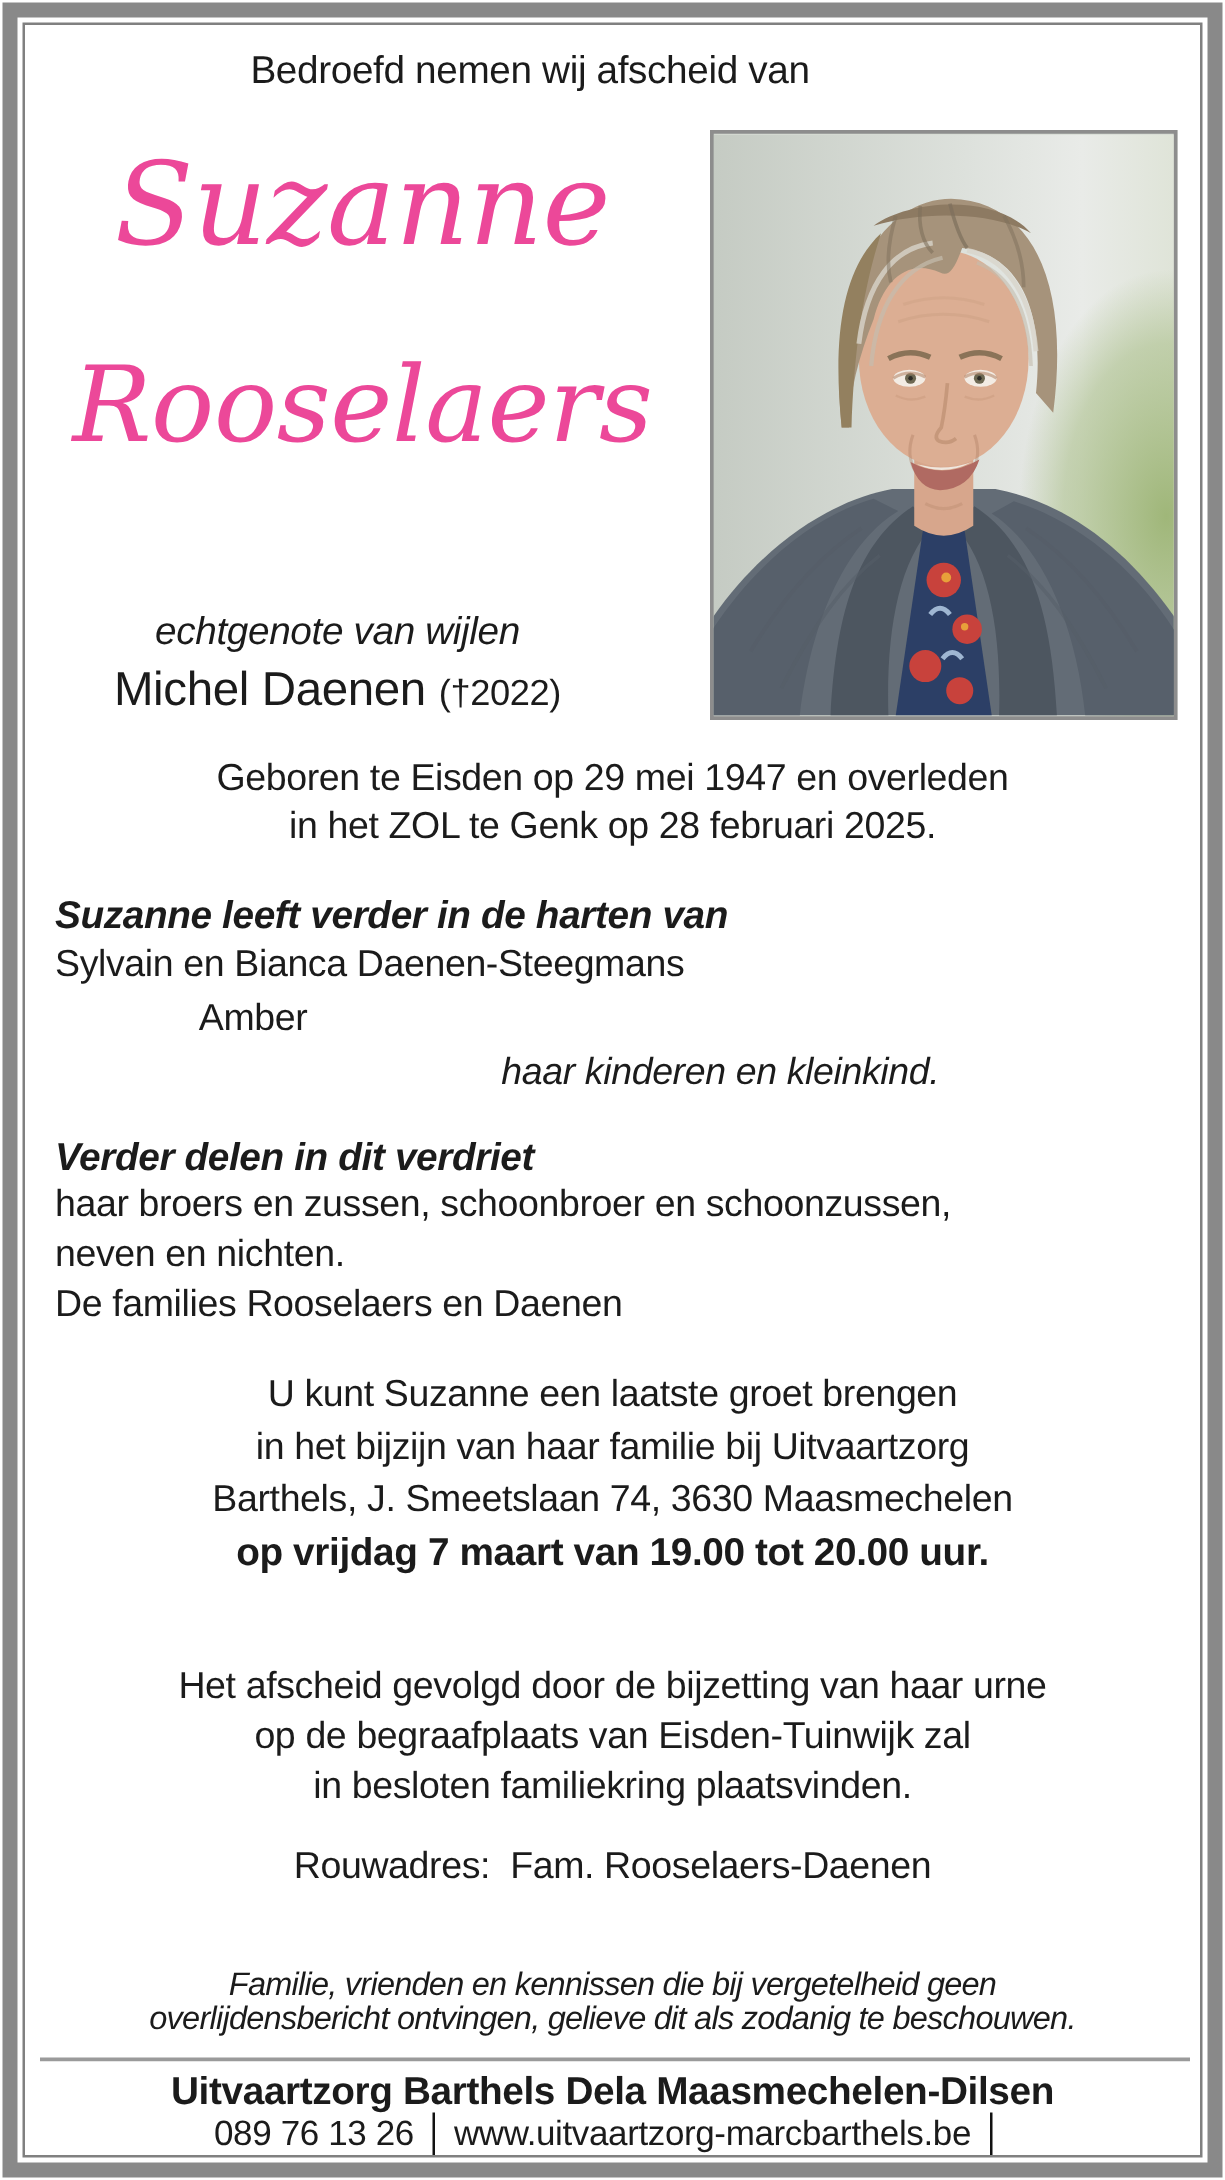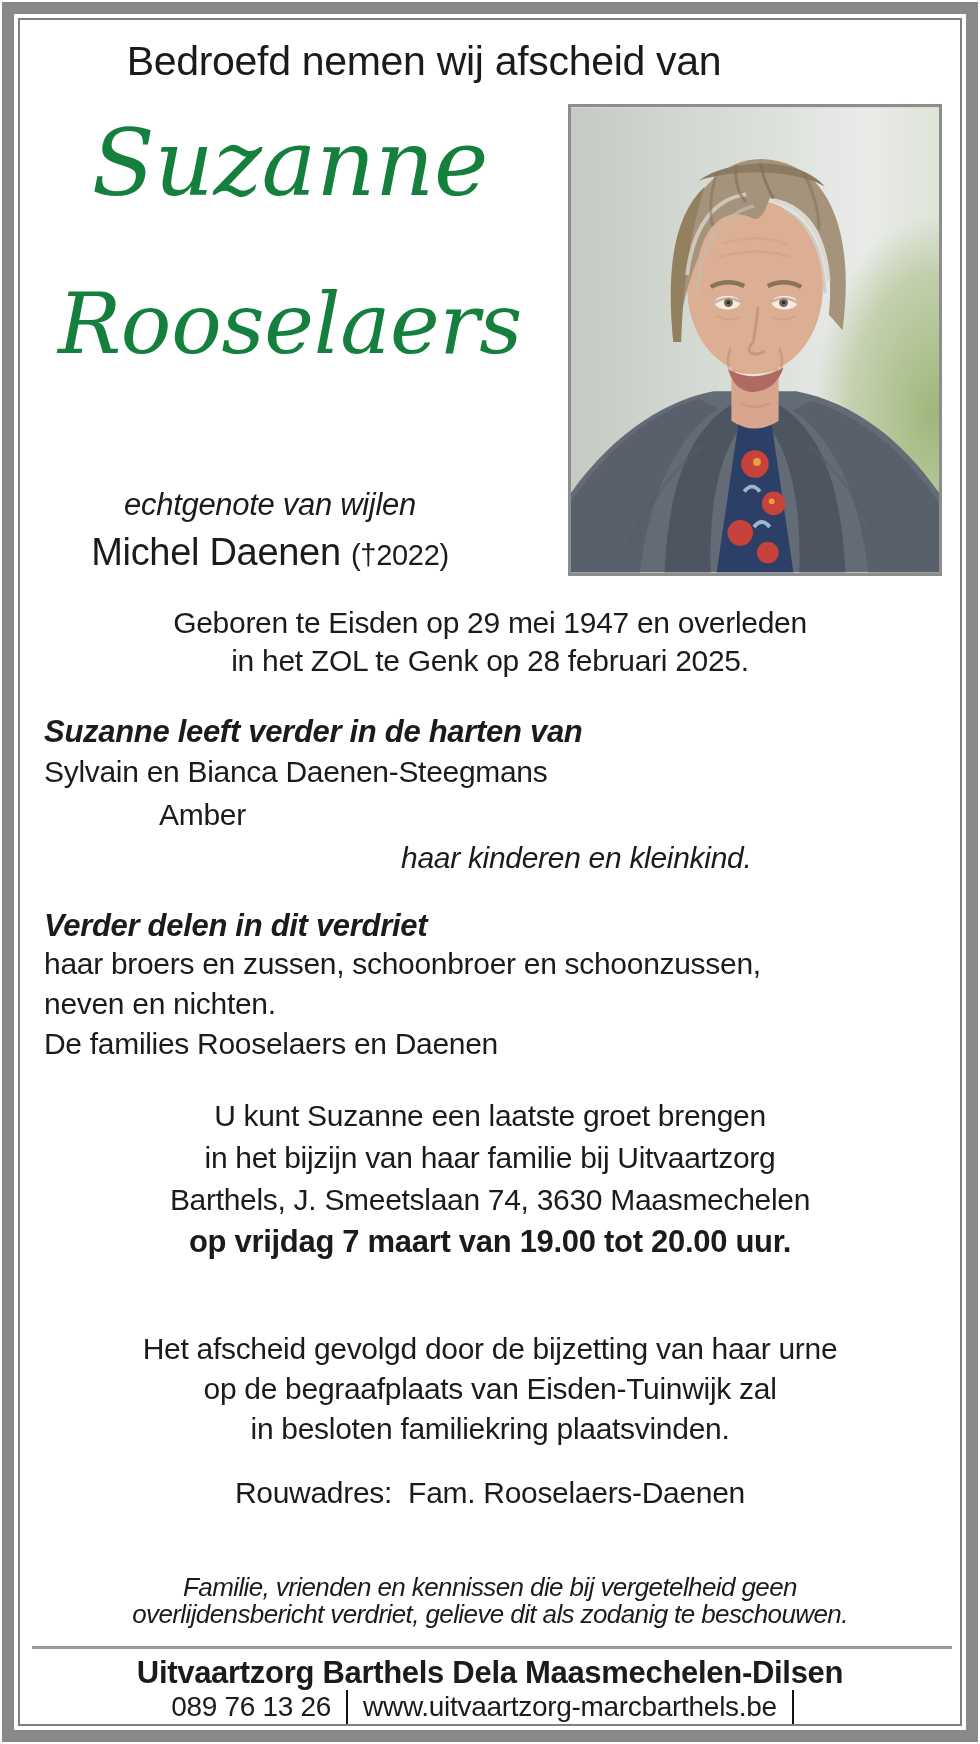--- a/index.html
+++ b/index.html
@@ -9,25 +9,25 @@
     letter-spacing:-0.3px; overflow:hidden;
   }
   
   .frame-band  { position:absolute; top:2px; left:2px; right:2px; bottom:2px;
                  border:12px solid #898989; pointer-events:none; }
   .frame-line  { position:absolute; top:18px; left:18px; right:18px; bottom:18px;
                  border:2px solid #808080; pointer-events:none; }
 
   
   .intro { position:absolute; top:38px; left:0; width:848px; text-align:center;
-           font-size:41px; }
+           font-size:31px; }
 
   
   .name-block { position:absolute; top:96px; left:20px; width:540px; text-align:center;
-                font-family:"DejaVu Serif", cursive; font-style:italic; color:#15803d; }
+                font-family:"DejaVu Serif", cursive; font-style:italic; color:#ec4899; }
   .name-first { font-size:92px; line-height:1; margin-top:22px; }
   .name-last  { font-size:84px; line-height:1; margin-top:72px; }
 
   
   .spouse { position:absolute; top:486px; left:0; width:540px; text-align:center; }
   .spouse .rel { font-size:31px; line-height:38px; margin:0;font-style:italic; }
   .spouse .who { font-size:38px; line-height:44px; margin:6px; }
   .spouse .who .small { font-size:29px; }
 
   
@@ -204,21 +204,21 @@
     <p>op de begraafplaats van Eisden-Tuinwijk zal</p>
     <p>in besloten familiekring plaatsvinden.</p>
   </div>
 
   <div class="sec address center">
     <p>Rouwadres:  Fam. Rooselaers-Daenen</p>
   </div>
 
   <div class="sec notice center">
     <p>Familie, vrienden en kennissen die bij vergetelheid geen</p>
-    <p>overlijdensbericht verdriet, gelieve dit als zodanig te beschouwen.</p>
+    <p>overlijdensbericht ontvingen, gelieve dit als zodanig te beschouwen.</p>
   </div>
 
   <div class="rule"></div>
 
   <div class="footer-company">Uitvaartzorg Barthels Dela Maasmechelen-Dilsen</div>
 
   <div class="footer-contact">
     <span>089 76 13 26</span><span class="vbar"></span><span>www.uitvaartzorg-marcbarthels.be</span><span class="vbar"></span>
   </div>
 </div>

